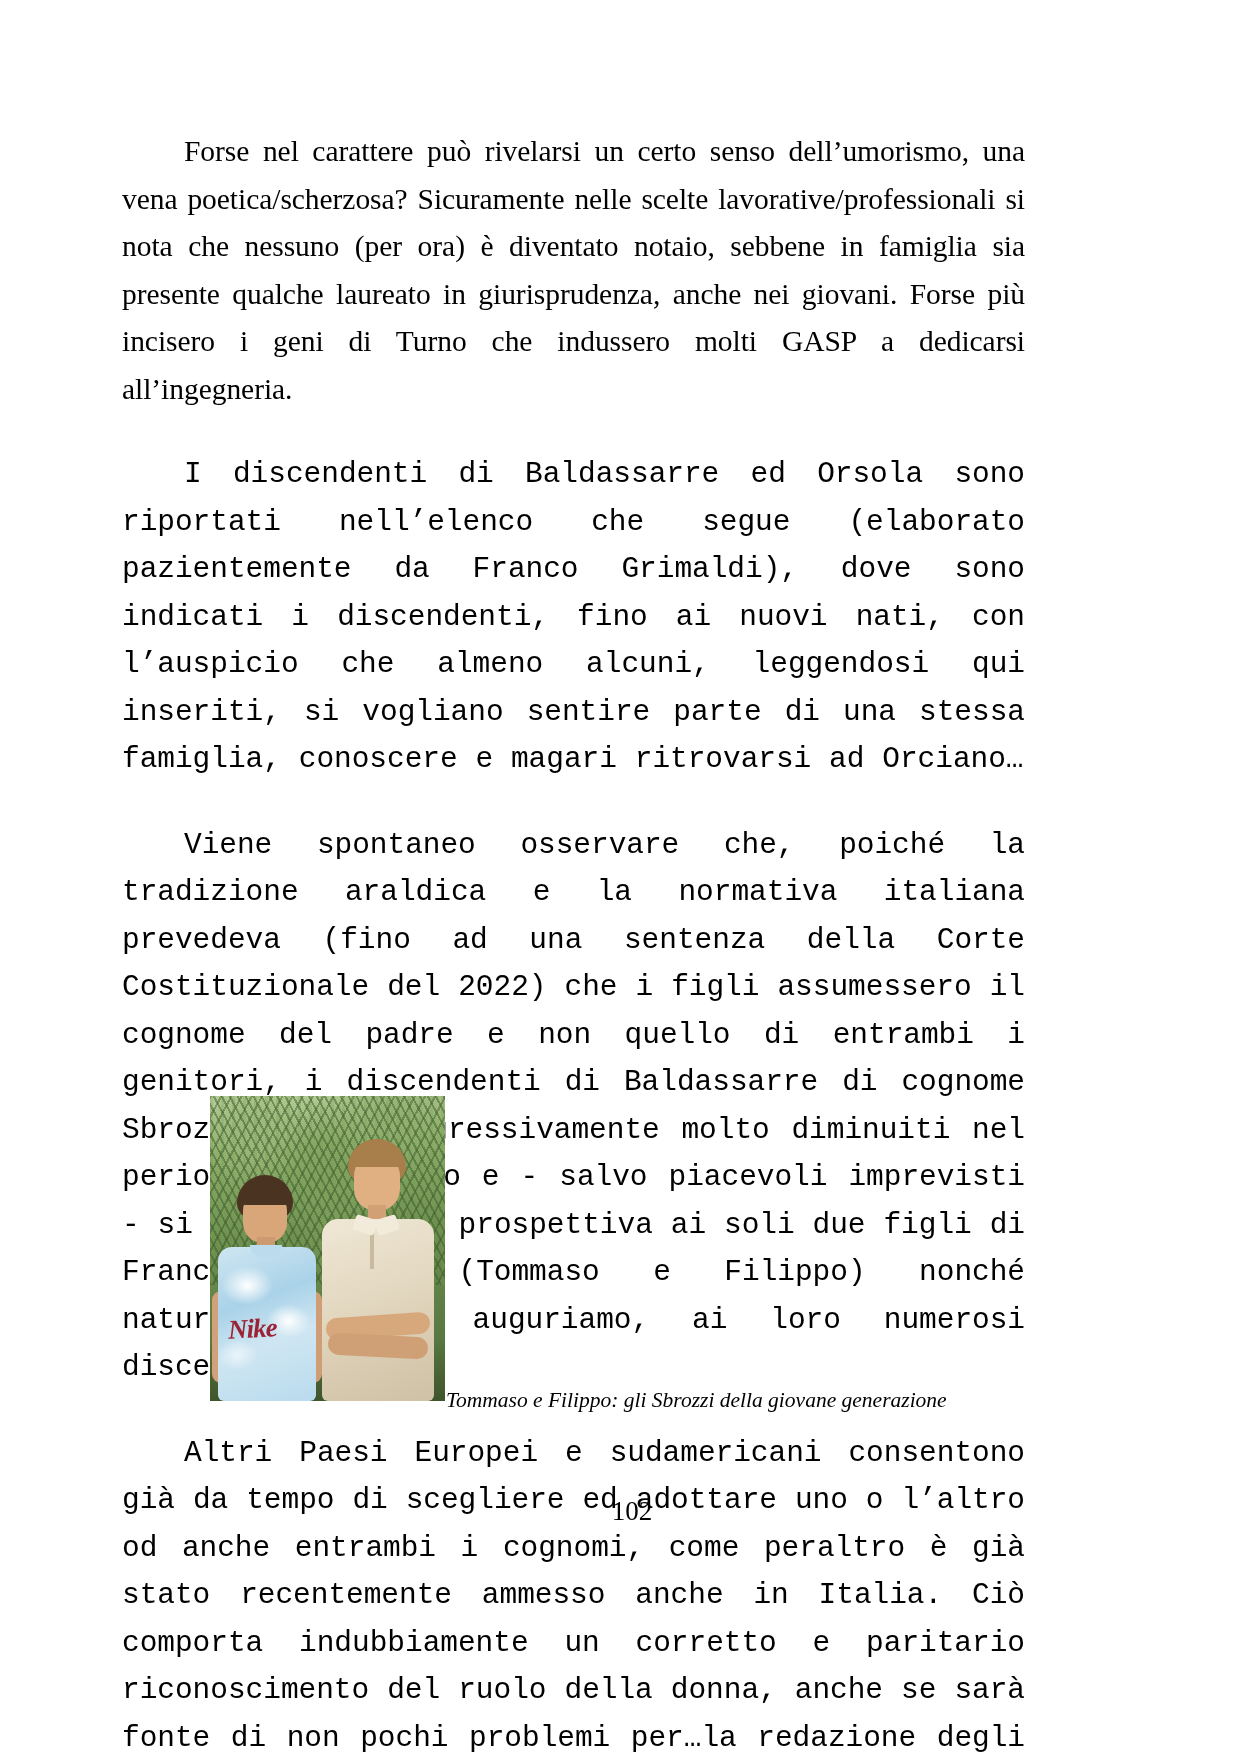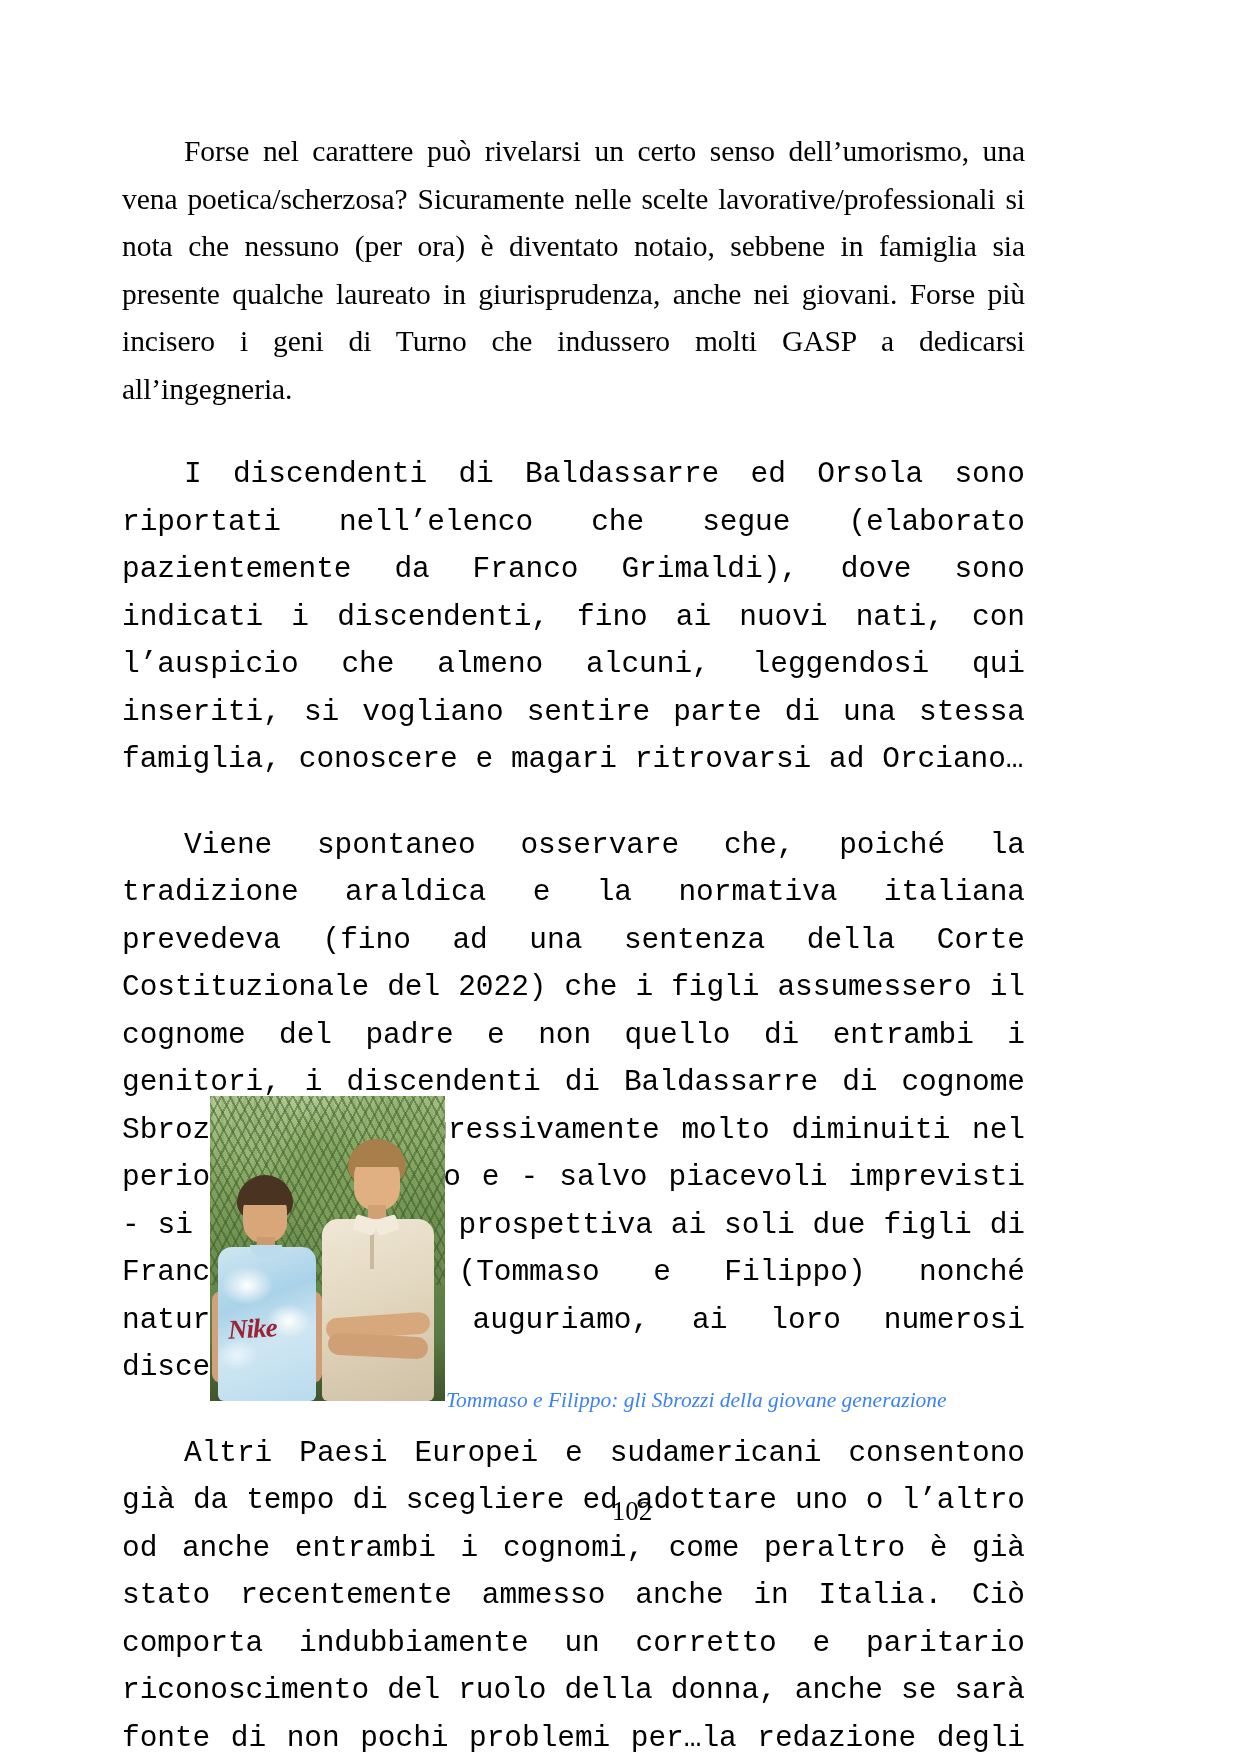--- a/index.html
+++ b/index.html
@@ -259,21 +259,21 @@
   }
 
   .caption {
     position: absolute;
     left: 236px;
     top: 291px;
     font-family: "Liberation Serif", "DejaVu Serif", serif;
     font-style: italic;
     font-size: 21.5px;
     line-height: 26px;
-    color: #3b82f6;
+    color: #000000;
     white-space: nowrap;
   }
 
   .page-number {
     position: absolute;
     left: 0;
     top: 1495px;
     width: 1240px;
     text-align: center;
     font-size: 27px;

